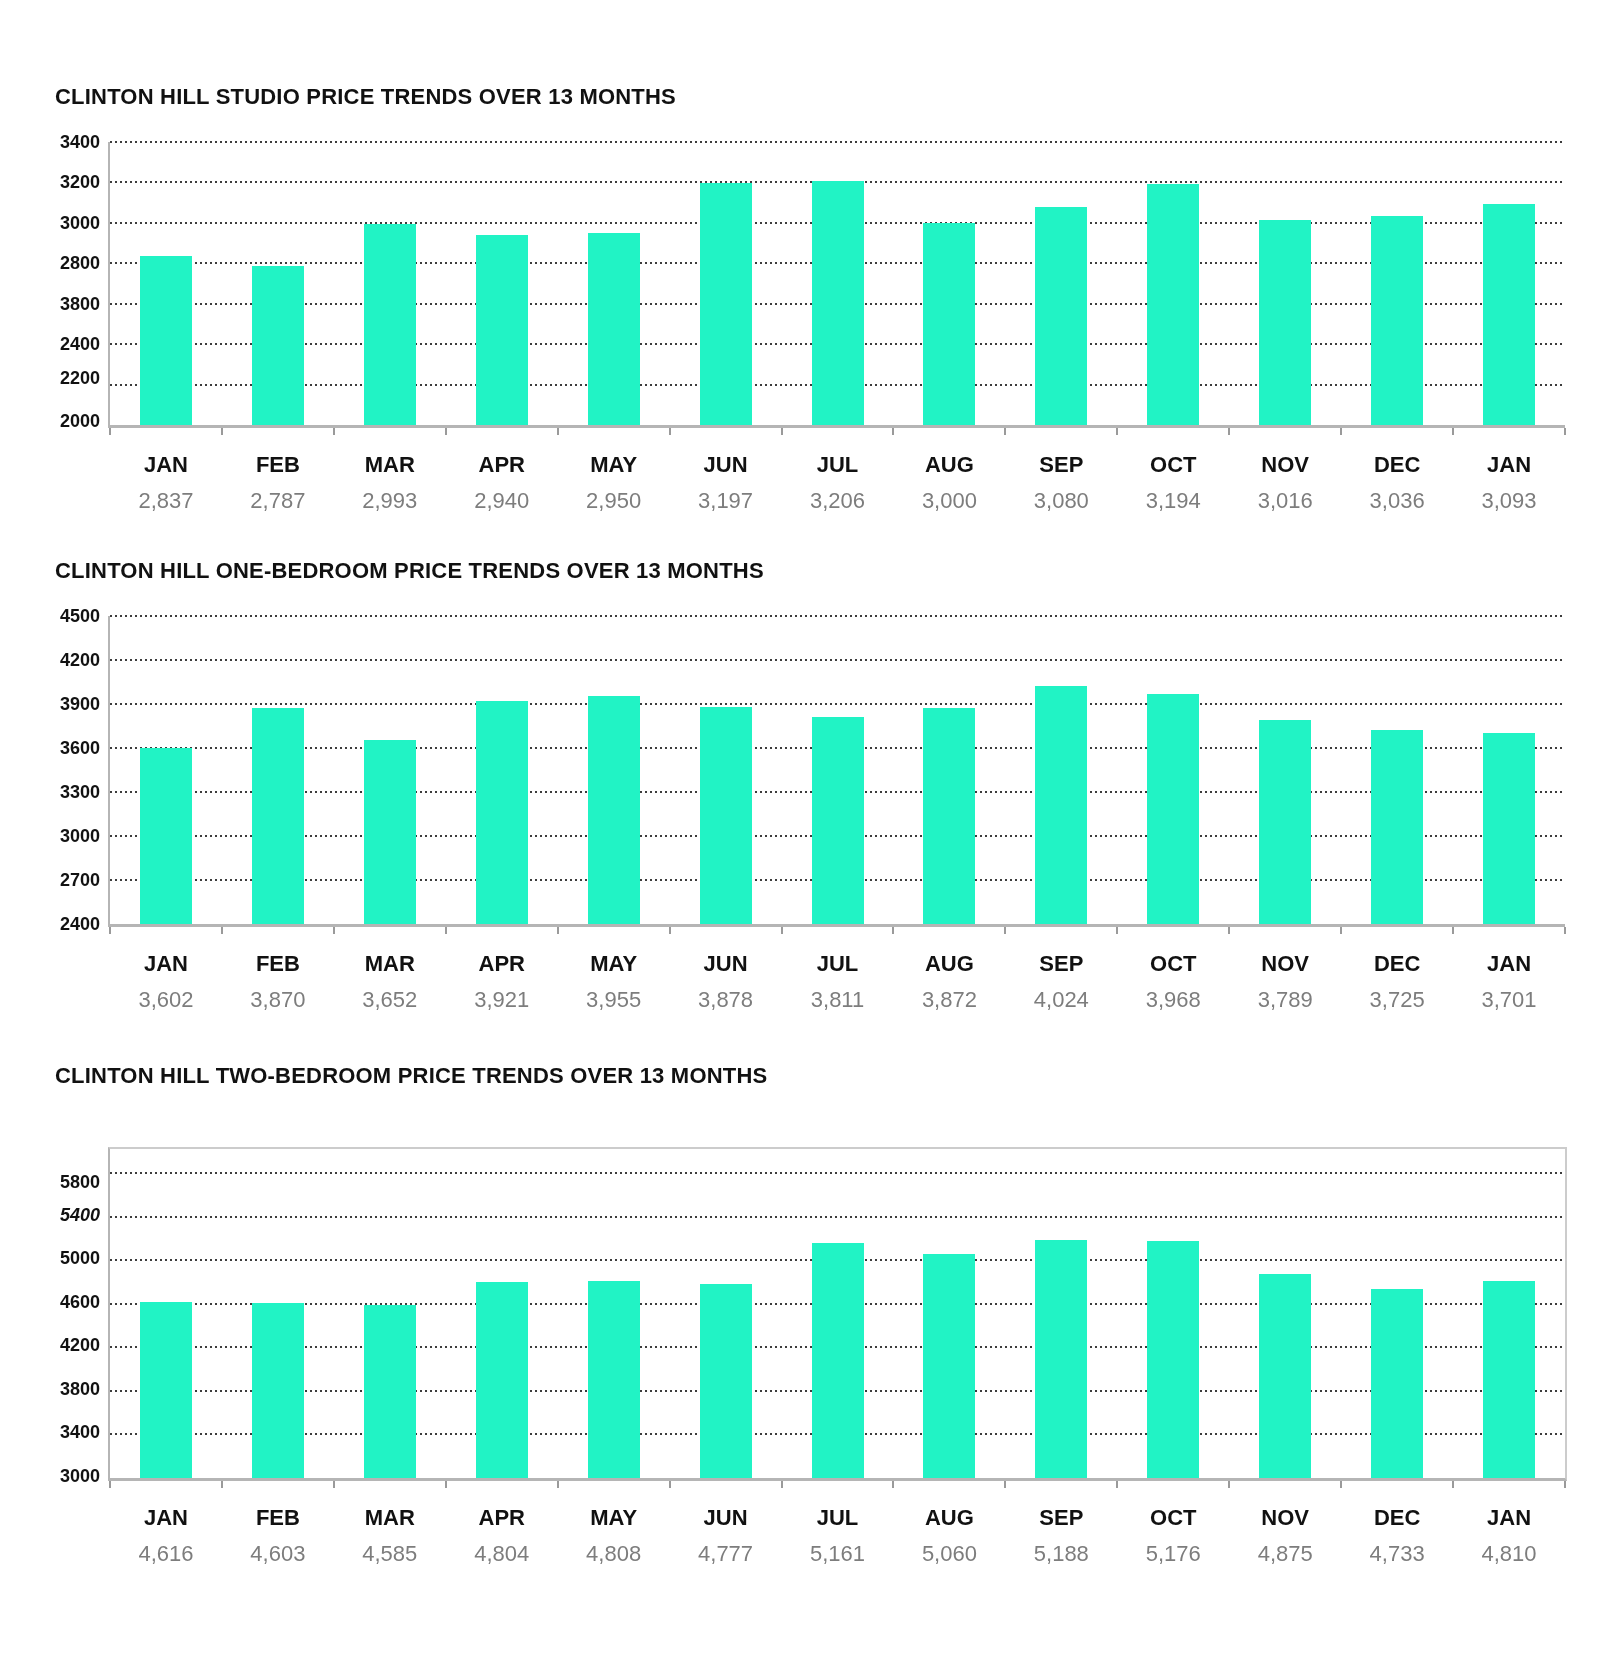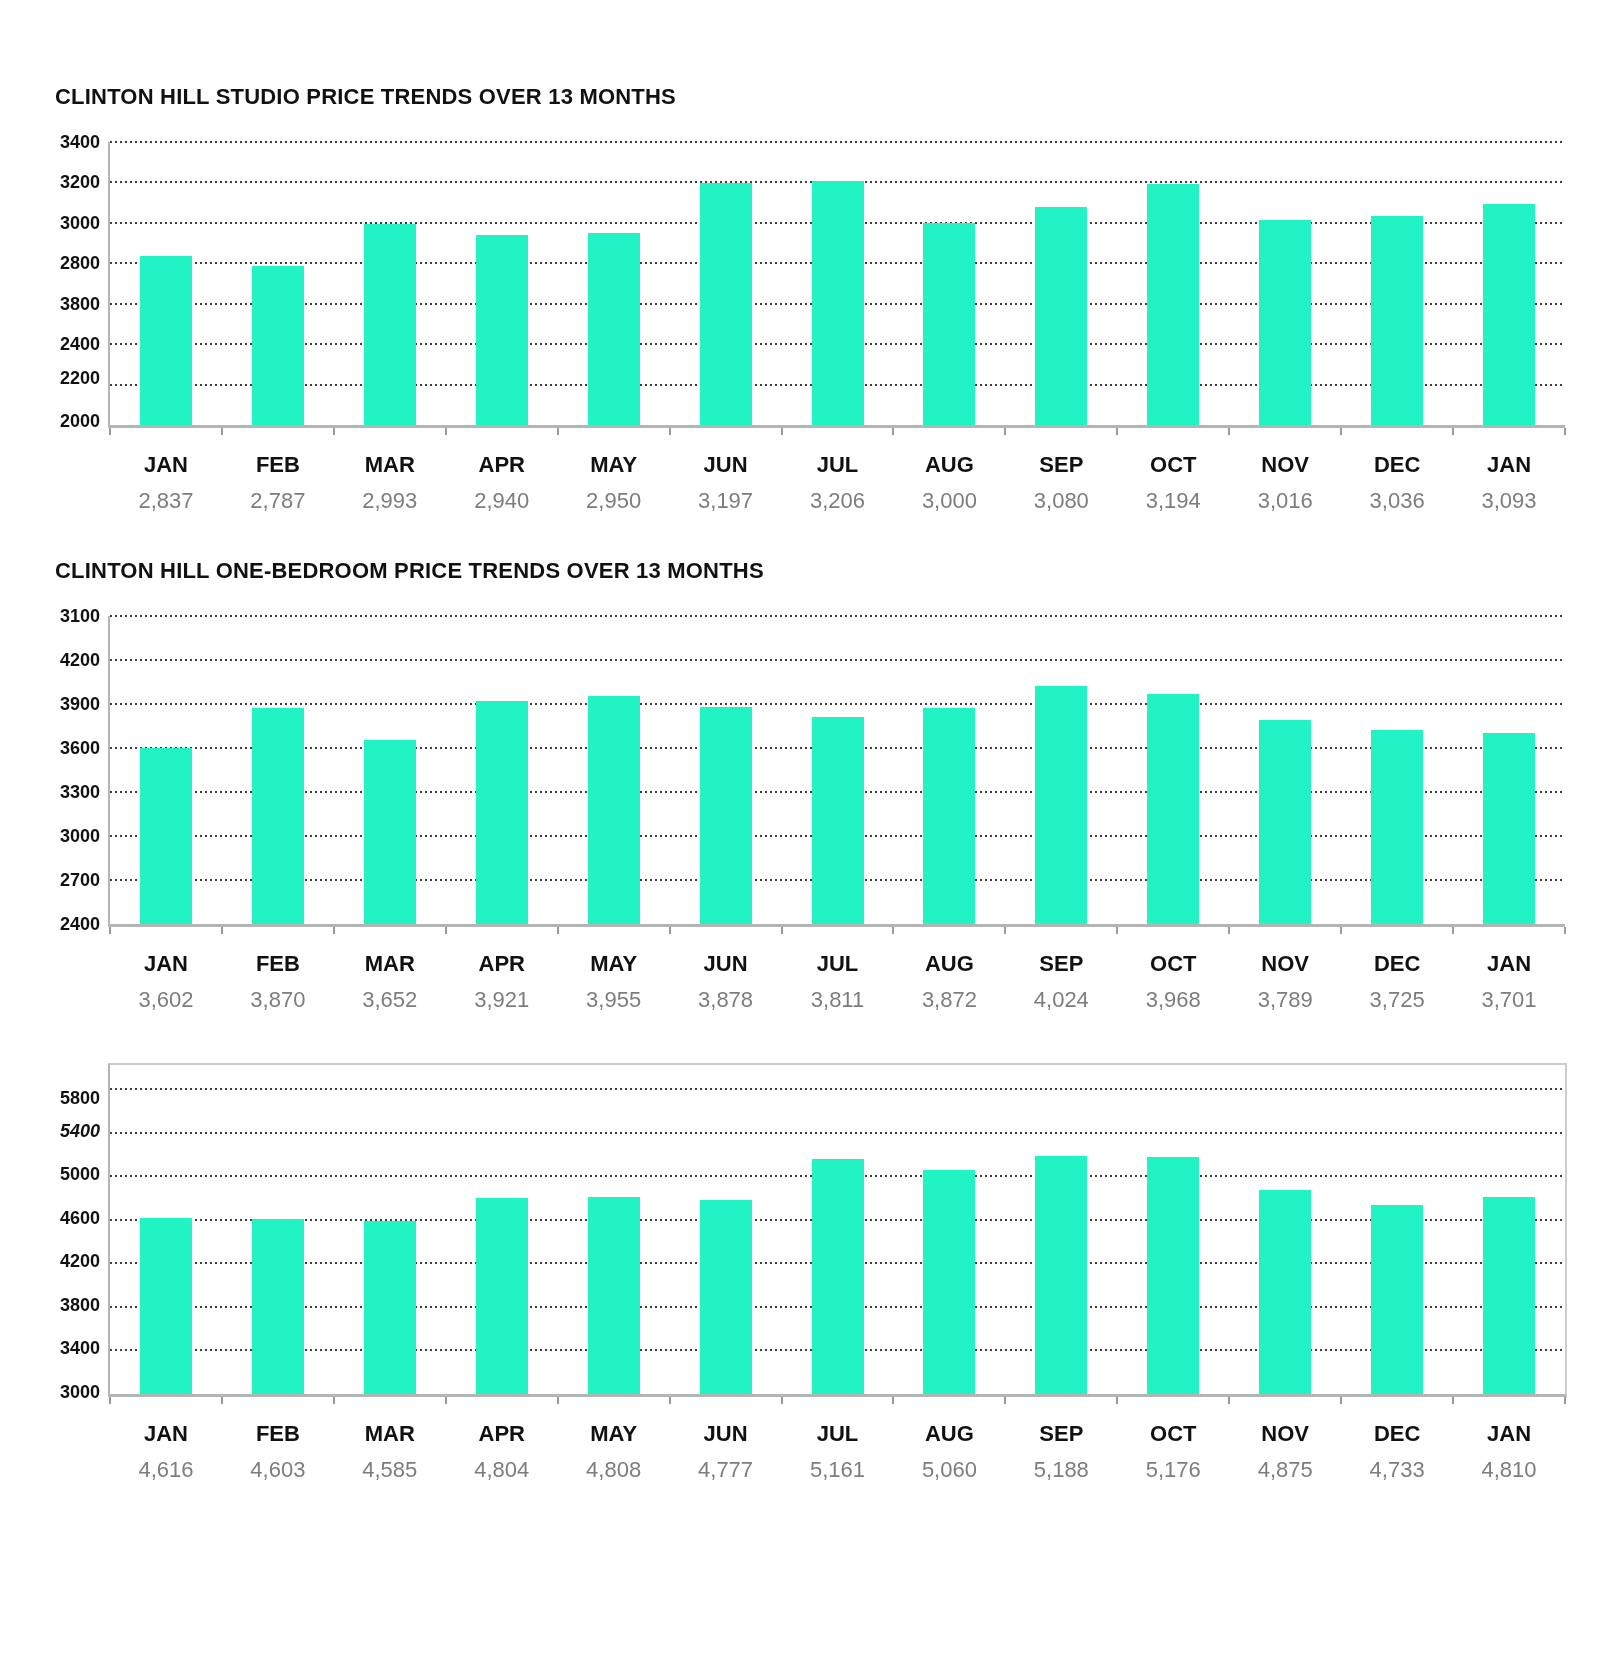--- a/index.html
+++ b/index.html
@@ -137,21 +137,21 @@
   <h2 class="chart-title" style="margin-bottom:32px;">CLINTON HILL ONE-BEDROOM PRICE TRENDS OVER 13 MONTHS</h2>
   <div class="plot-row">
     <div class="yaxis" style="height: 308px;">
         <div class="ylabel" style="top: 299px;">2400</div>
         <div class="ylabel" style="top: 255px;">2700</div>
         <div class="ylabel" style="top: 211px;">3000</div>
         <div class="ylabel" style="top: 167px;">3300</div>
         <div class="ylabel" style="top: 123px;">3600</div>
         <div class="ylabel" style="top: 79px;">3900</div>
         <div class="ylabel" style="top: 35px;">4200</div>
-        <div class="ylabel" style="top: -9px;">3100</div>
+        <div class="ylabel" style="top: -9px;">4500</div>
       </div>
     <div class="plot" style="height: 308px;">
         <div class="gridline" style="top: 263px;"></div>
         <div class="gridline" style="top: 219px;"></div>
         <div class="gridline" style="top: 175px;"></div>
         <div class="gridline" style="top: 131px;"></div>
         <div class="gridline" style="top: 87px;"></div>
         <div class="gridline" style="top: 43px;"></div>
         <div class="gridline" style="top: -1px;"></div>
         <div class="bar" style="left: 29.9615px; width: 52px; height: 176.293px; background: rgb(33, 243, 197);"></div>
@@ -209,20 +209,21 @@
       <div class="xcell">3,872</div>
       <div class="xcell">4,024</div>
       <div class="xcell">3,968</div>
       <div class="xcell">3,789</div>
       <div class="xcell">3,725</div>
       <div class="xcell">3,701</div>
     </div>
 </section>
 
 <section class="chart-section" style="padding-top:50px;">
+  <h2 class="chart-title" style="margin-bottom:58px;">CLINTON HILL TWO-BEDROOM PRICE TRENDS OVER 13 MONTHS</h2>
   <div class="plot-row">
     <div class="yaxis" style="height: 329px;">
         <div class="ylabel" style="top: 320px;">3000</div>
         <div class="ylabel" style="top: 276.429px;">3400</div>
         <div class="ylabel" style="top: 232.857px;">3800</div>
         <div class="ylabel" style="top: 189.286px;">4200</div>
         <div class="ylabel" style="top: 145.714px;">4600</div>
         <div class="ylabel" style="top: 102.143px;">5000</div>
         <div class="ylabel" style="top: 58.5714px; font-style: italic;">5400</div>
         <div class="ylabel" style="top: 26px;">5800</div>

